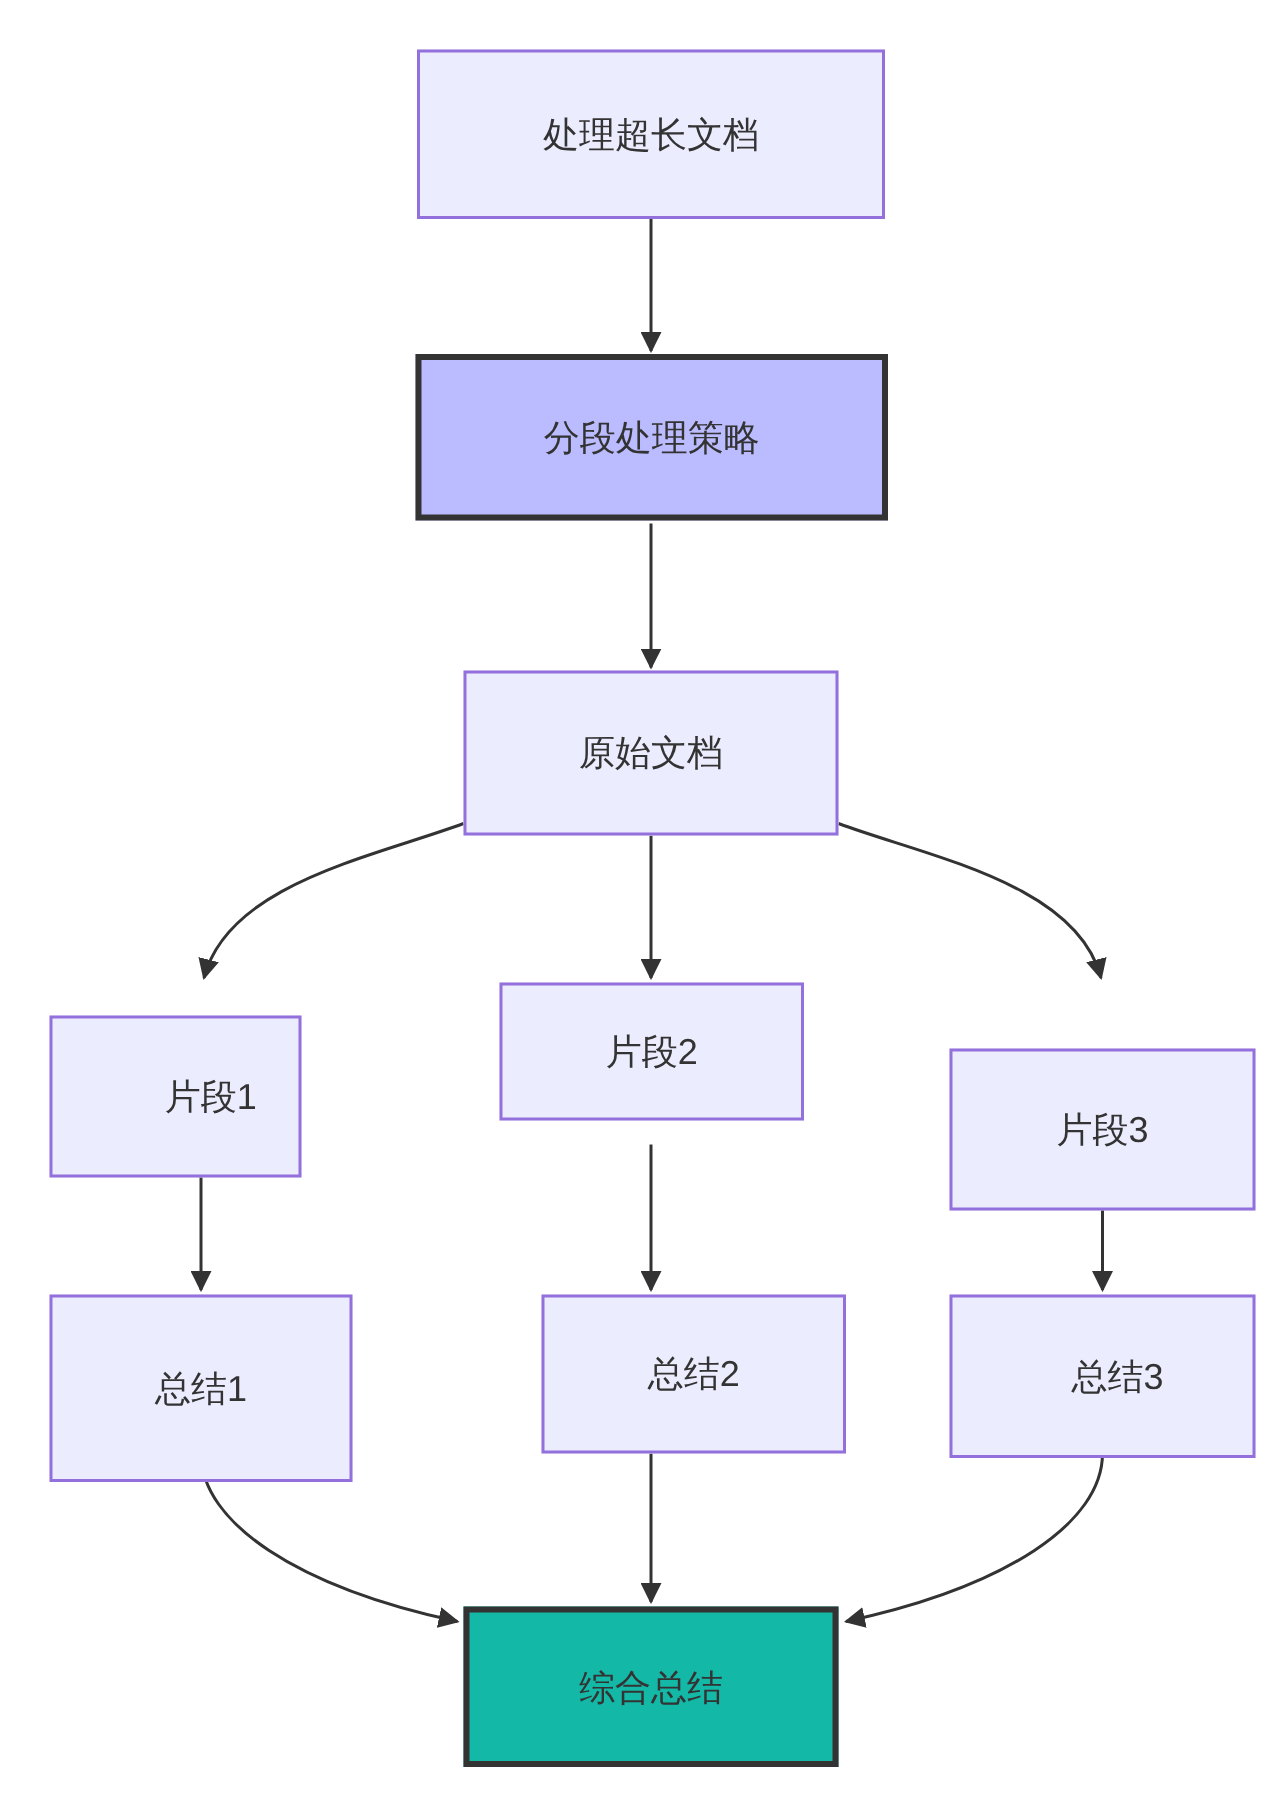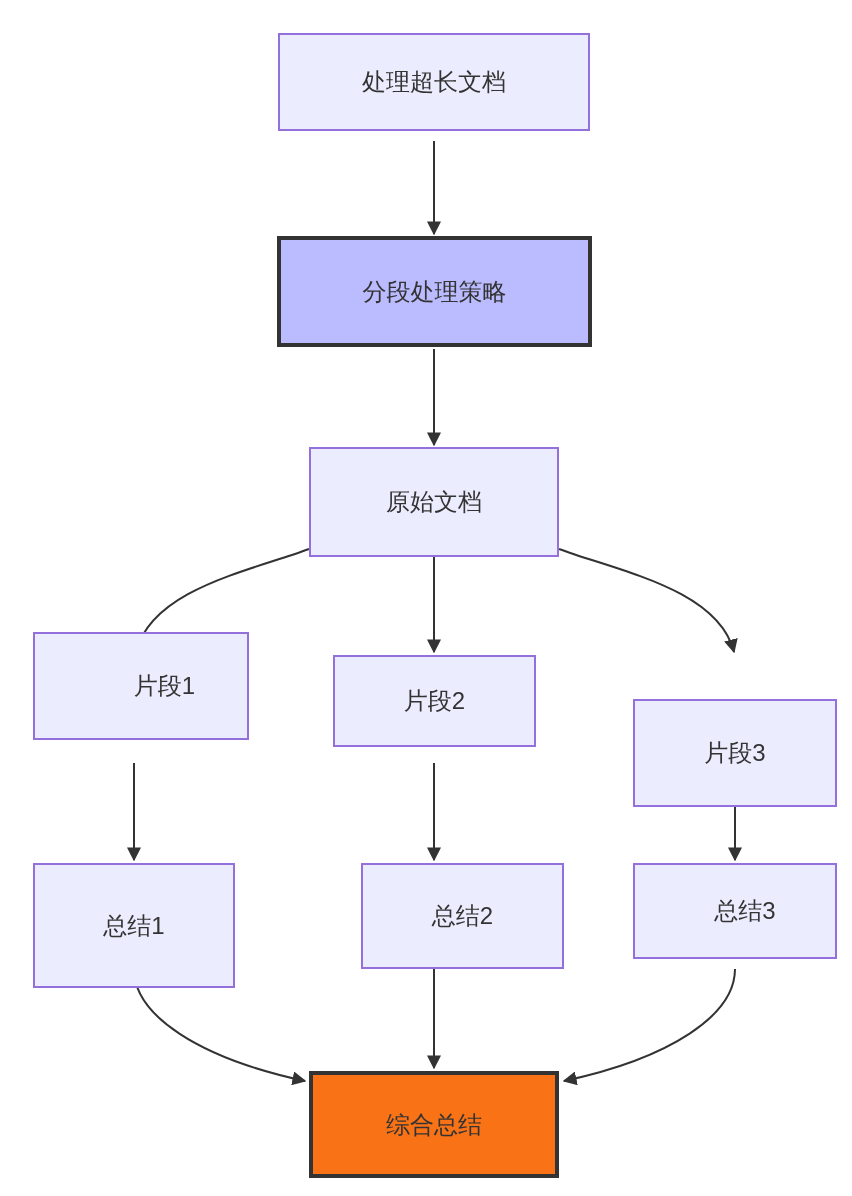--- a/index.html
+++ b/index.html
@@ -37,33 +37,33 @@
     font-size: 24px;
     color: #333333;
     background: #ECECFF;
     border: 2px solid #9370DB;
   }
   .node--emphasis {
     background: #BBBBFF;
     border: 4px solid #333333;
   }
   .node--success {
-    background: #f97316;
+    background: #14b8a6;
     border: 4px solid #333333;
   }
   
-  .node-a { left: 278px; top: 33px;   width: 312px; height: 98px; font-family: Liberation Mono, monospace; }
+  .node-a { left: 278px; top: 33px;   width: 312px; height: 113px; font-family: Liberation Mono, monospace; }
   .node-b { left: 277px; top: 236px;  width: 315px; height: 111px; }
   .node-c { left: 309px; top: 447px;  width: 250px; height: 110px; }
-  .node-d { left: 33px;  top: 632px;  width: 216px; height: 108px; padding-left: 47px; }
+  .node-d { left: 33px;  top: 677px;  width: 168px; height: 108px; padding-left: 47px; }
   .node-e { left: 333px; top: 655px;  width: 203px; height: 92px; }
   .node-f { left: 633px; top: 655px;  width: 204px; height: 108px; margin-top: 44px; }
   .node-g { left: 33px;  top: 863px;  width: 202px; height: 125px; }
   .node-h { left: 333px; top: 863px;  width: 203px; height: 106px; margin-left: 28px; }
-  .node-i { left: 633px; top: 863px;  width: 204px; height: 96px; padding-left: 20px; }
+  .node-i { left: 633px; top: 863px;  width: 204px; height: 109px; padding-left: 20px; }
   .node-j { left: 309px; top: 1071px; width: 250px; height: 107px; }
 </style>
 </head>
 <body>
 
 <div class="canvas">
 
   <svg class="edges-layer" viewBox="0 0 852 1196" xmlns="http://www.w3.org/2000/svg">
     <defs>
       <marker id="arrow" viewBox="0 0 10 10" refX="9" refY="5" markerWidth="7" markerHeight="7" orient="auto-start-reverse">

